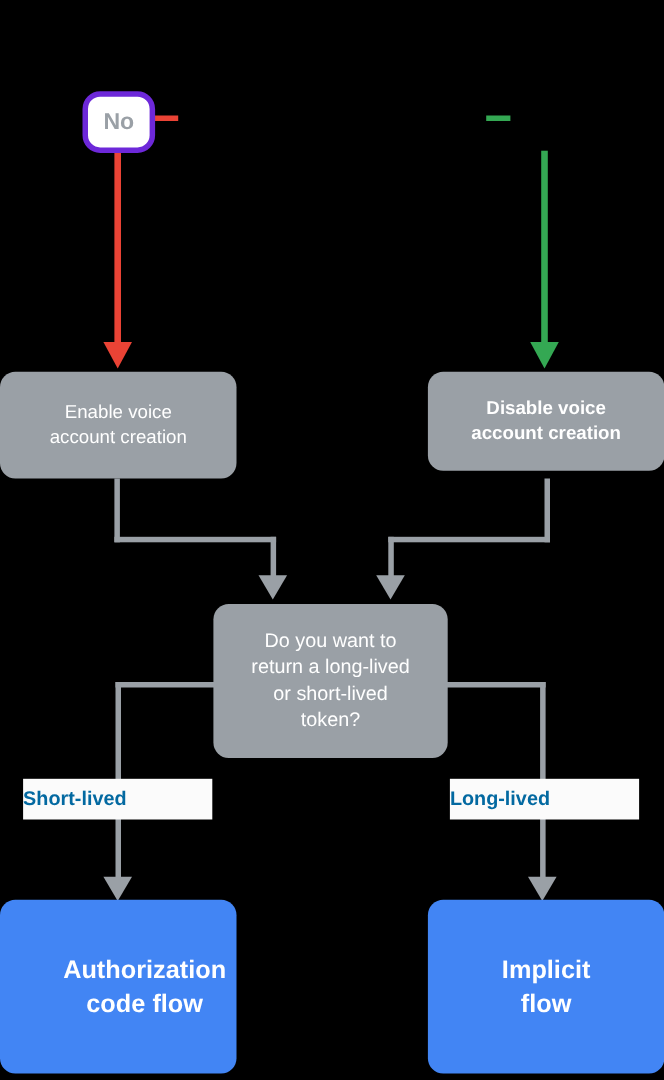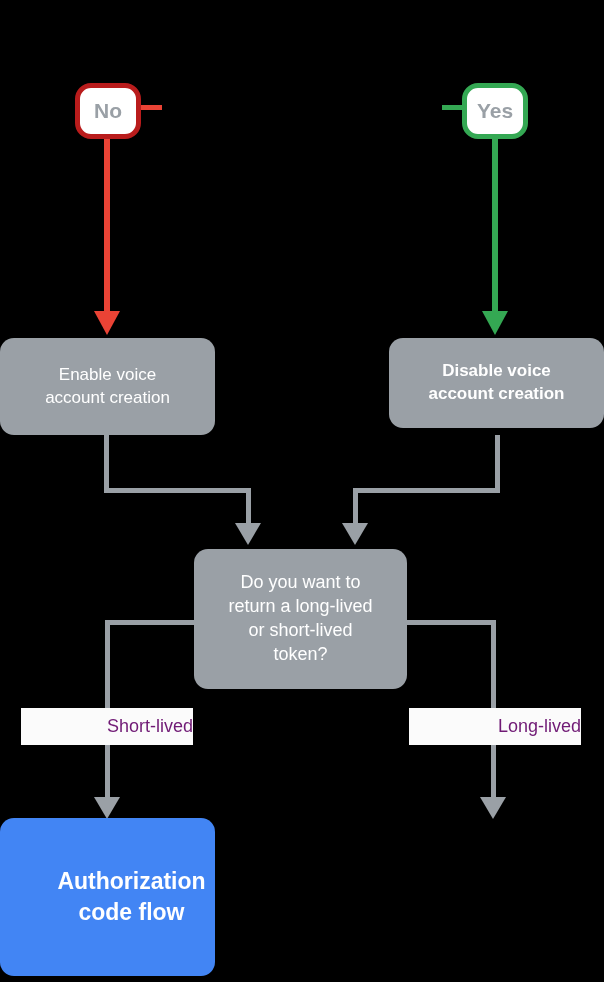--- a/index.html
+++ b/index.html
@@ -51,34 +51,34 @@
     display: flex;
     align-items: center;
     justify-content: center;
     background: #ffffff;
     border-radius: 16px;
     font-weight: bold;
     font-size: 21px;
     color: #9aa0a6;
     z-index: 6;
   }
-  .chip-no  { border: 5px solid #b91c1c; }
+  .chip-no  { border: 5px solid #6d28d9; }
   .chip-yes { border: 5px solid #34a853; }
 
   
   .edge-label {
     position: absolute;
     box-sizing: border-box;
     display: flex;
     align-items: center;
-    justify-content: flex-end;
+    justify-content: flex-start;
     background: #fbfbfb;
-    color: #701a75;
+    color: #0369a1;
     font-size: 18px;
-    font-weight: normal;
+    font-weight: bold;
     z-index: 5;
   }
 
   
   .wire {
     position: absolute;
     background: #9aa0a6;
   }
   .wire-red   { background: #ea4335; }
   .wire-green { background: #34a853; }
@@ -106,23 +106,20 @@
 
   <div class="wire wire-red" style="left:140px; top:105px; width:22px; height:5px;"></div>
   <div class="chip chip-no" style="left:75px; top:83px; width:66px; height:56px;">
     <span>No</span>
   </div>
 
   <div class="wire wire-red" style="left:104px; top:137px; width:6px; height:177px;"></div>
   <div class="arrowhead ah-red" style="left:94px; top:311px;"></div>
 
   <div class="wire wire-green" style="left:442px; top:105px; width:22px; height:5px;"></div>
-  <div class="chip chip-yes" style="left:462px; top:83px; width:66px; height:56px;">
-    <span>Yes</span>
-  </div>
 
   <div class="wire wire-green" style="left:492px; top:137px; width:6px; height:177px;"></div>
   <div class="arrowhead ah-green" style="left:482px; top:311px;"></div>
 
   <div class="node node-gray" style="left:0px; top:338px; width:215px; height:97px;">
     <div class="node-text box-text">Enable voice
 account creation</div>
   </div>
 
   <div class="node node-gray" style="left:389px; top:338px; width:215px; height:90px;font-weight:bold;">
@@ -165,14 +162,18 @@
 
   <div class="edge-label" style="left:409px; top:708px; width:172px; height:37px;">
     <span>Long-lived</span>
   </div>
 
   <div class="node node-blue" style="left:0px; top:818px; width:215px; height:158px;padding-left:48px;">
     <div class="node-text flow-text">Authorization
 code flow</div>
   </div>
 
+  <div class="node node-blue" style="left:389px; top:818px; width:215px; height:158px;">
+    <div class="node-text flow-text">Implicit
+flow</div>
+  </div>
 
 </div>
 
 </body></html>

